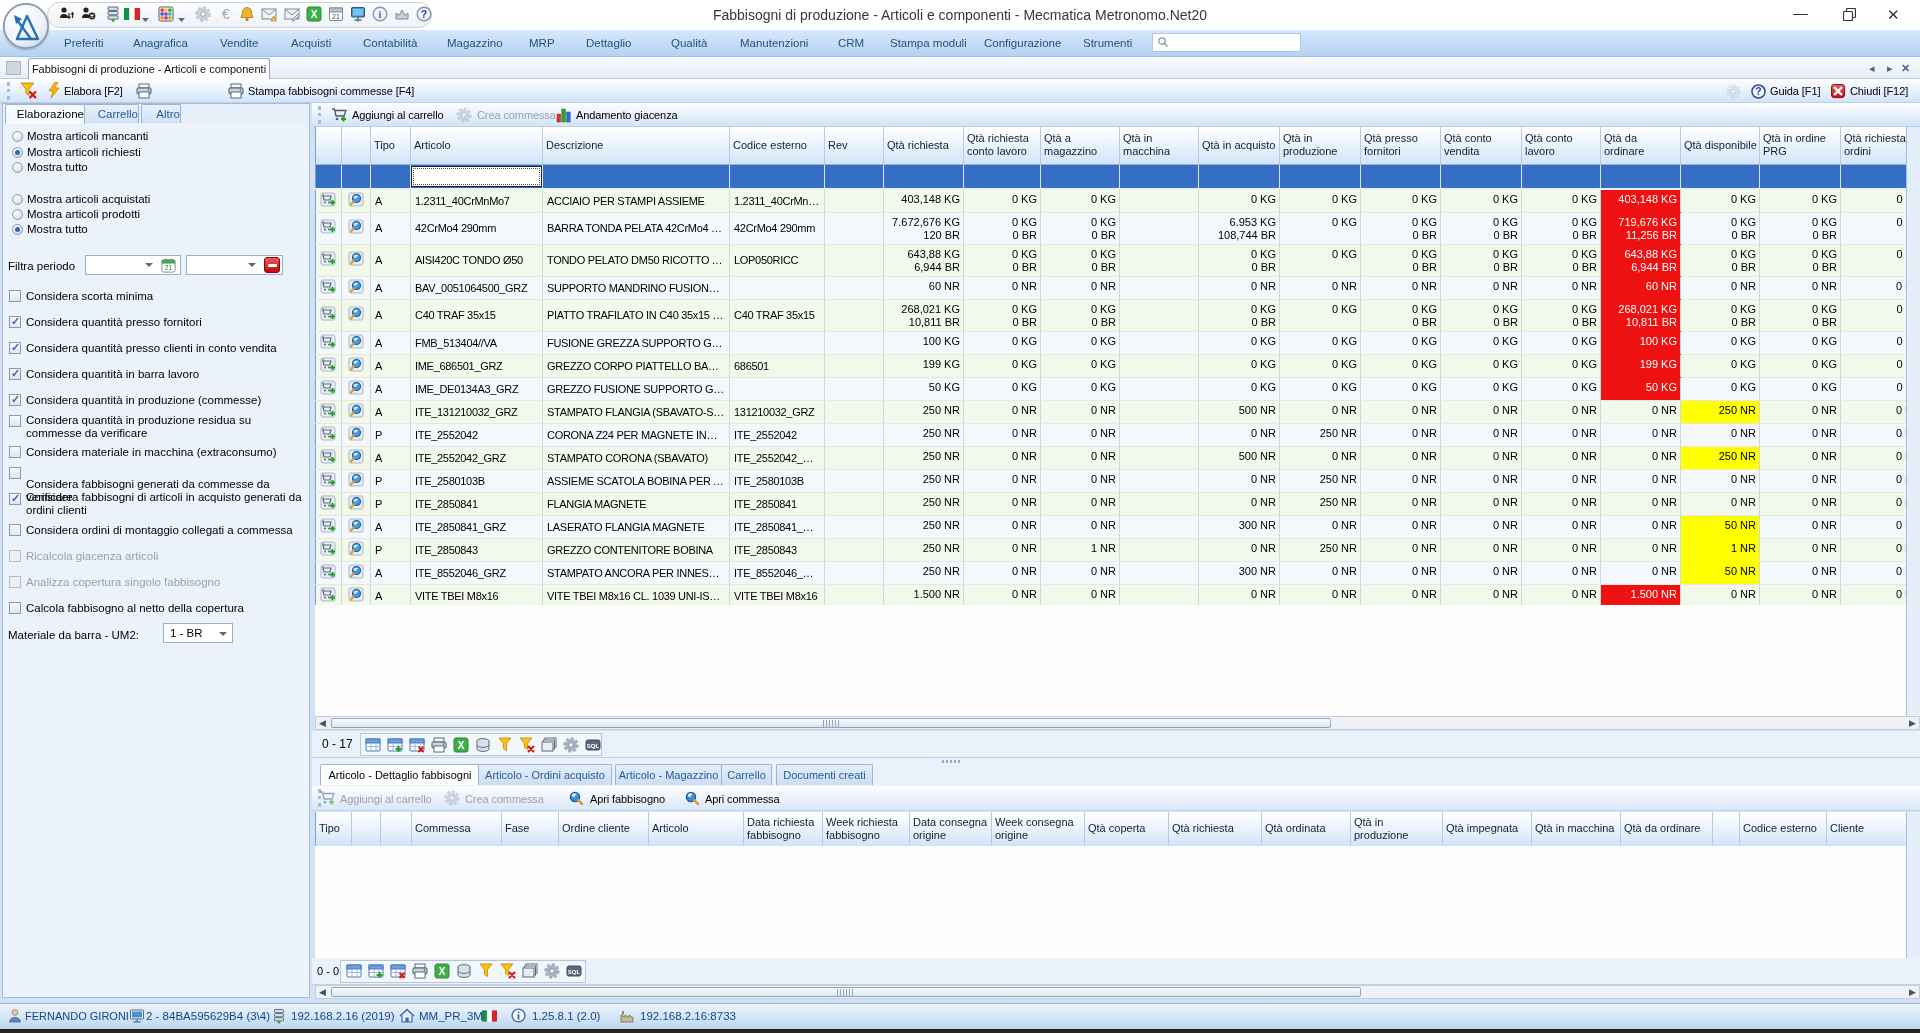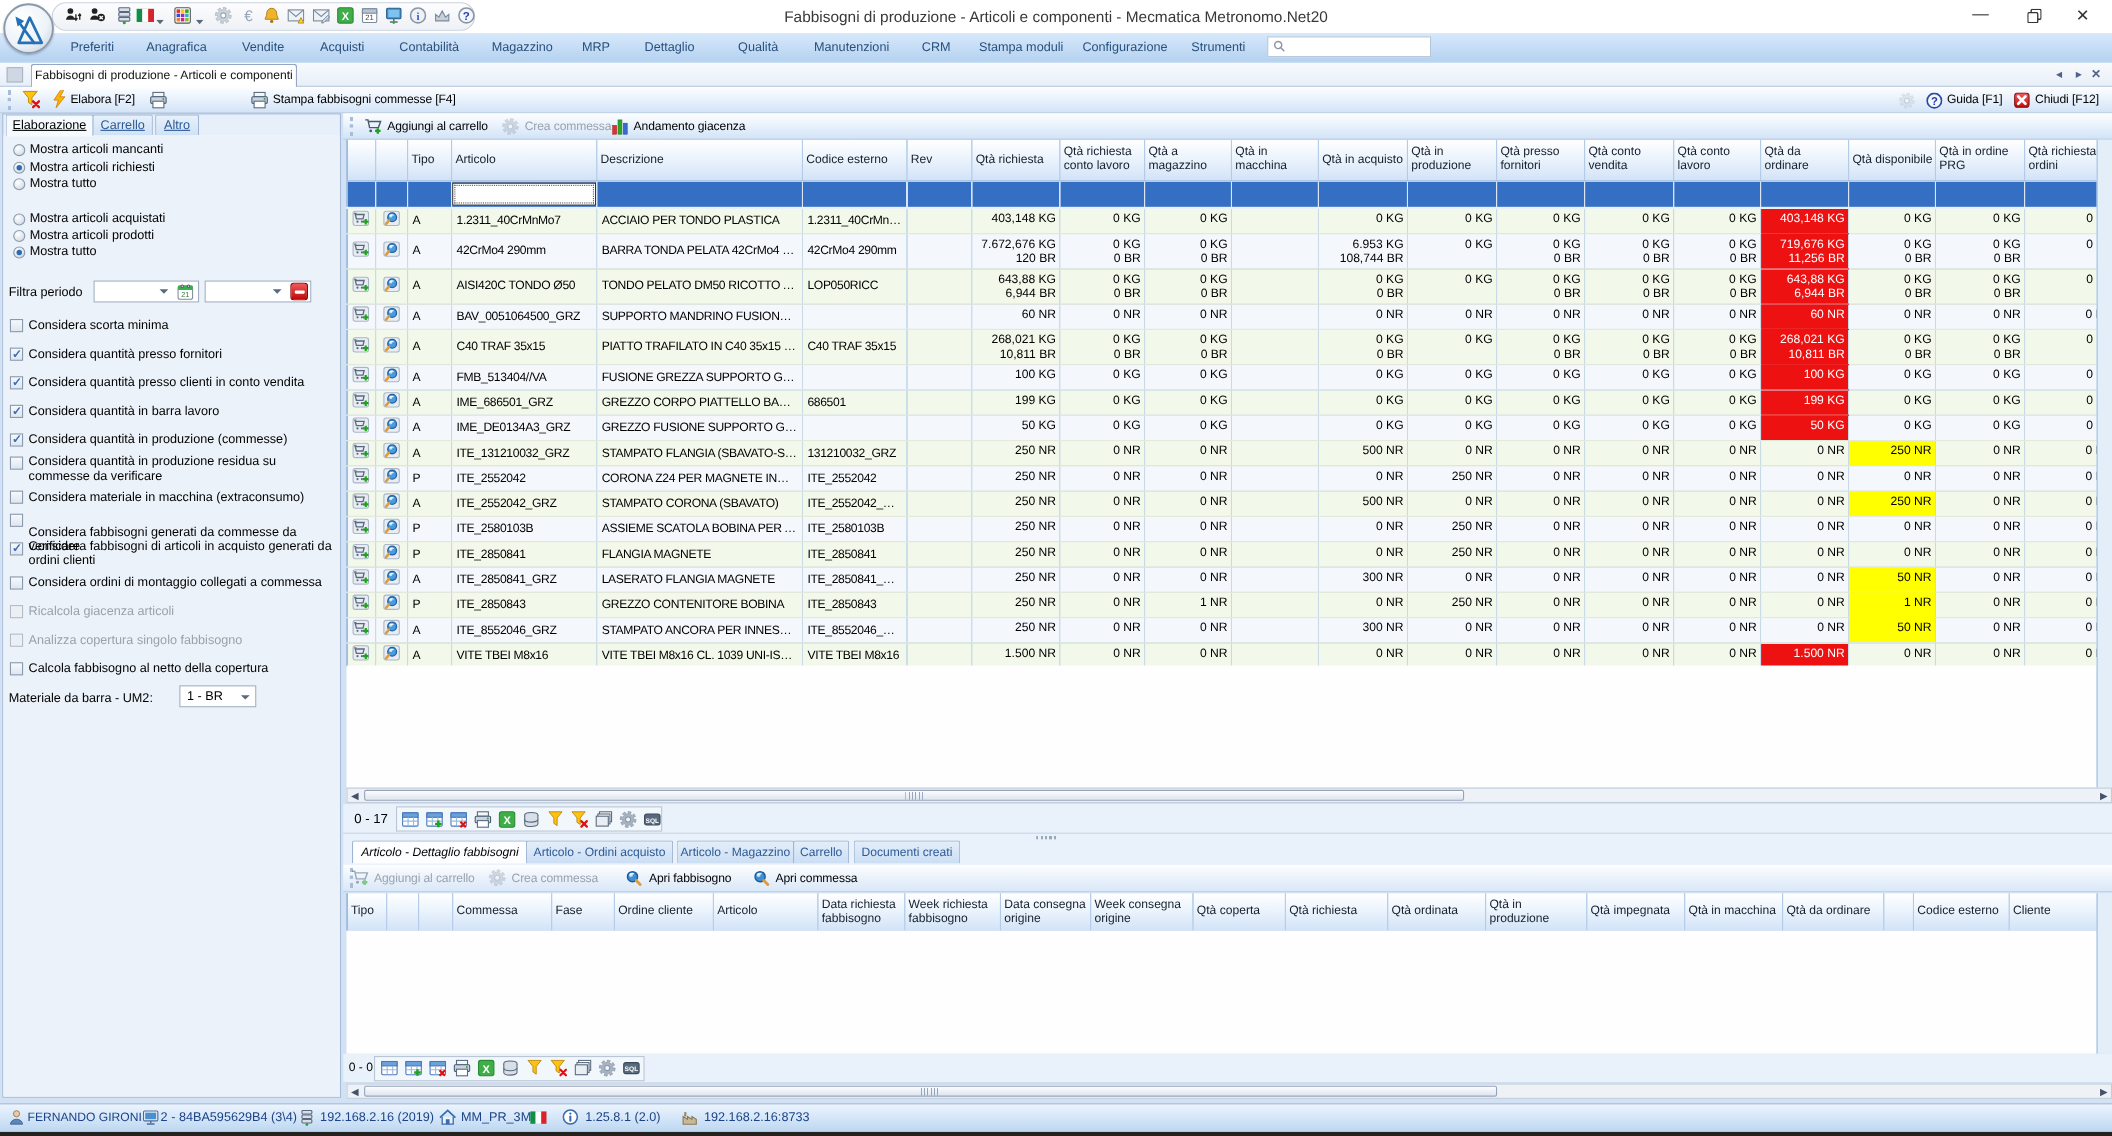--- a/index.html
+++ b/index.html
@@ -22,21 +22,21 @@
 #tabstrip{left:0;top:57px;width:1920px;height:22px;background:linear-gradient(180deg,#f7fafd,#e8eff8);border-bottom:1px solid #b9c9de;}
 #tabsq{left:6px;top:61px;width:15px;height:14px;background:#cfd7e2;border:1px solid #aab6c6;}
 #activetab{left:28px;top:58px;width:242px;height:21px;font-size:11px;background:#fff;border:1px solid #96a5c4;border-bottom:none;border-radius:3px 3px 0 0;text-align:center;line-height:20px;color:#111;}
 .navglyph{top:60px;color:#50618c;font-size:11px;height:16px;line-height:16px;}
 
 #maintb{left:0;top:79px;width:1920px;height:24px;background:linear-gradient(180deg,#fdfeff 0%,#e8f1fc 50%,#d3e4f7 100%);border-bottom:1px solid #bccfe6;}
 .tbtxt{top:79px;height:24px;line-height:24px;color:#000;font-size:11px;letter-spacing:-0.1px;}
 .tbtxt.dis{color:#9aa2ad;}
 
 #lpanel{left:2px;top:103px;width:308px;height:895px;background:#e7f0fa;border:1px solid #a4bad6;}
-.ltab{top:104px;height:19px;line-height:18px;font-size:11.5px;text-align:center;background:linear-gradient(180deg,#e8f1fb,#cfe2f5);border:1px solid #9fb4d4;border-bottom:none;border-radius:2px 2px 0 0;color:#2d5a96;text-decoration:underline;}
+.ltab{top:104px;height:19px;line-height:18px;font-size:11.5px;text-align:right;background:linear-gradient(180deg,#e8f1fb,#cfe2f5);border:1px solid #9fb4d4;border-bottom:none;border-radius:2px 2px 0 0;color:#2d5a96;}
 .ltab.on{background:#f5fafe;color:#000;height:20px;z-index:3;}
 #lpanelbody{left:3px;top:123px;width:306px;height:874px;background:#ecf2f9;}
 .radio{width:11px;height:11px;border-radius:50%;background:radial-gradient(circle at 35% 30%,#fff,#dfe6ee 60%,#b9c5d4);border:1px solid #8a99ad;}
 .radio.on::after{content:"";position:absolute;left:2px;top:2px;width:5px;height:5px;border-radius:50%;background:#2d6ab4;}
 .check{width:12px;height:12px;background:linear-gradient(180deg,#f6f9fc,#dde6f0);border:1px solid #8a99ad;}
 .check.on::after{content:"\2713";position:absolute;left:1px;top:-2px;font-size:11px;font-weight:bold;color:#3b6eb5;}
 .check.dis{background:#eceff3;border-color:#b4bec9;}
 .ltxt{font-size:11.5px;color:#000;line-height:13px;white-space:nowrap;}
 .ltxt.dis{color:#9aa2ad;}
 .lcombo{background:#fff;border:1px solid #9fb0c4;height:20px;}
@@ -582,21 +582,21 @@
       </tr>
 <tr class="r1" style="height:23px">
         <td class="ic"><svg width="17" height="16" viewBox="0 0 17 16">
             <use href="#cart"></use>
           </svg></td>
         <td class="ic"><svg width="17" height="16" viewBox="0 0 17 16">
             <use href="#mag"></use>
           </svg></td>
         <td class="txt">A</td>
         <td class="txt">1.2311_40CrMnMo7</td>
-        <td class="txt">ACCIAIO PER TONDO PLASTICA</td>
+        <td class="txt">ACCIAIO PER STAMPI ASSIEME</td>
         <td class="txt">1.2311_40CrMnMo7</td>
         <td class="txt"></td>
         <td class="num">403,148 KG</td>
         <td class="num">0 KG</td>
         <td class="num">0 KG</td>
         <td class="num"></td>
         <td class="num">0 KG</td>
         <td class="num">0 KG</td>
         <td class="num">0 KG</td>
         <td class="num">0 KG</td>
@@ -1063,21 +1063,21 @@
       <use href="#stack"></use>
     </svg></div>
 <div class="abs" style="left:563px;top:737px;"><svg width="16" height="16" viewBox="0 0 16 16">
       <use href="#gearc"></use>
     </svg></div>
 <div class="abs" style="left:585px;top:737px;"><svg width="16" height="16" viewBox="0 0 16 16">
       <use href="#sqlico"></use>
     </svg></div>
 
 <div class="abs" style="left:312px;top:758px;width:1608px;height:28px;background:#e9f1fa;"></div>
-<div class="abs btab on" style="left:320px;width:160px;font-size:11px;font-style:italic;">Articolo - Dettaglio fabbisogni</div>
+<div class="abs btab on" style="left:320px;width:160px;font-size:11px;">Articolo - Dettaglio fabbisogni</div>
 <div class="abs btab" style="left:478px;width:134px;font-size:11px;">Articolo - Ordini acquisto</div>
 <div class="abs btab" style="left:615px;width:107px;font-size:11px;">Articolo - Magazzino</div>
 <div class="abs btab" style="left:721px;width:51px;font-size:11px;">Carrello</div>
 <div class="abs btab" style="left:776px;width:97px;font-size:11px;">Documenti creati</div>
 
 <div class="abs" style="left:312px;top:786px;width:1608px;height:25px;background:linear-gradient(180deg,#fdfeff 0%,#e9f1fb 55%,#dae8f8 100%);border-bottom:1px solid #c2d1e5;"></div>
 <div class="abs tbtxt dis" style="left:340px;top:787px;">Aggiungi al carrello</div>
 <div class="abs tbtxt dis" style="left:465px;top:787px;">Crea commessa</div>
 <div class="abs tbtxt" style="left:590px;top:787px;">Apri fabbisogno</div>
 <div class="abs tbtxt" style="left:705px;top:787px;">Apri commessa</div>

